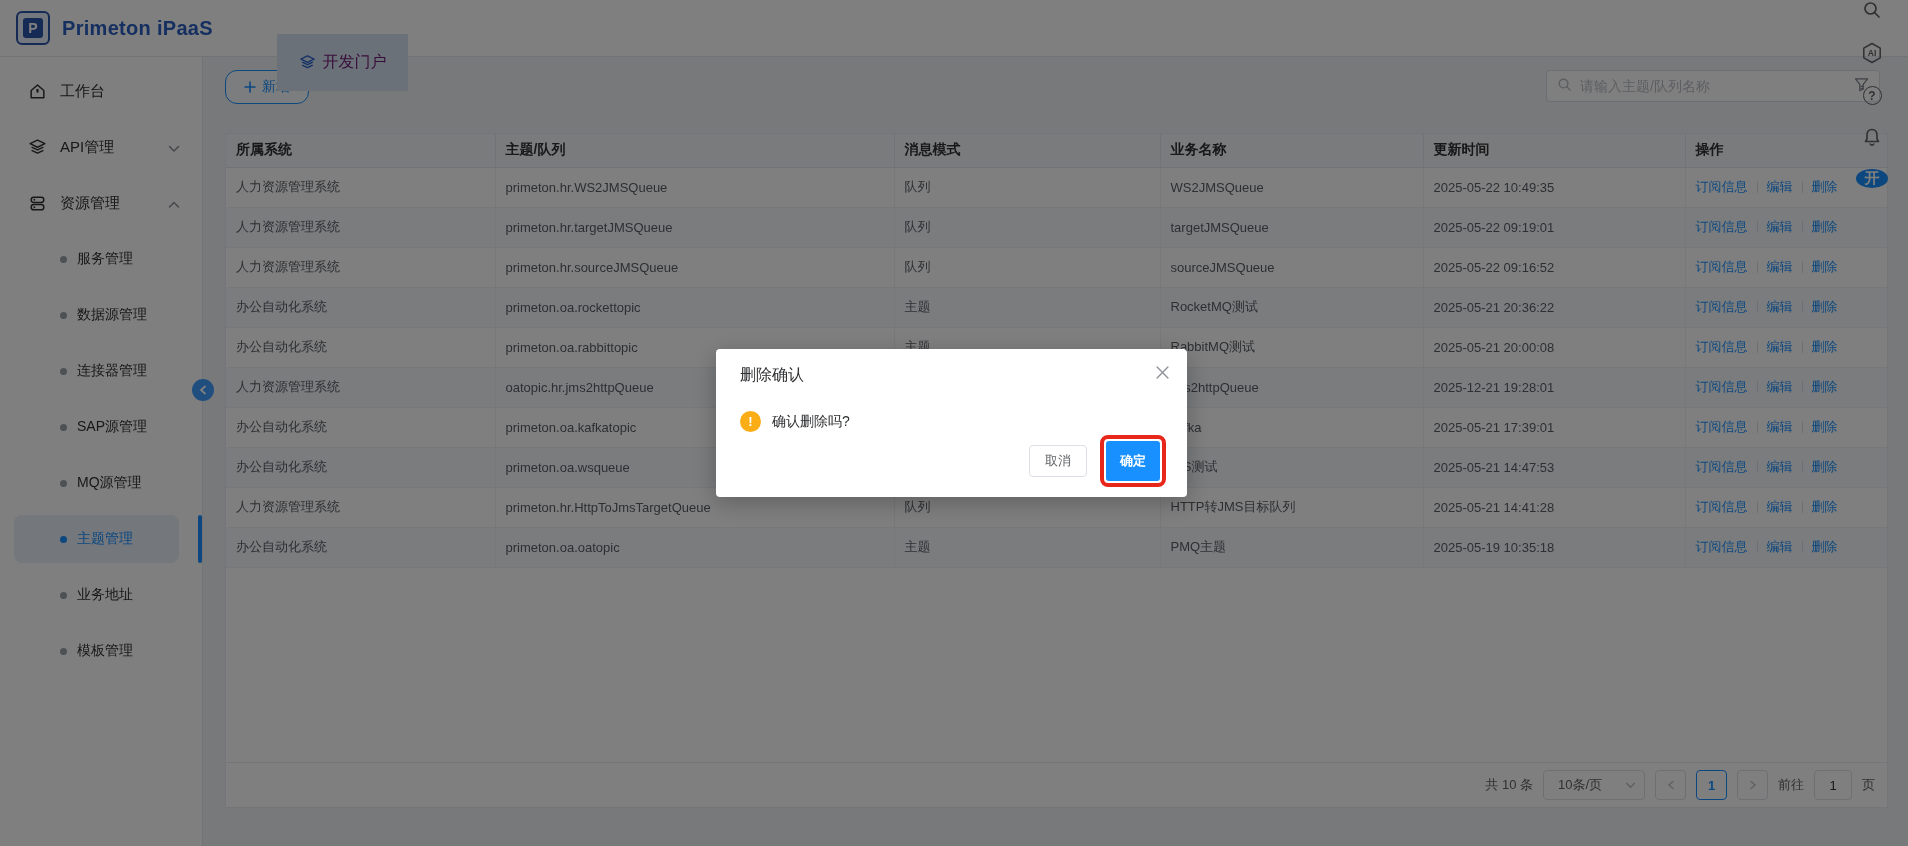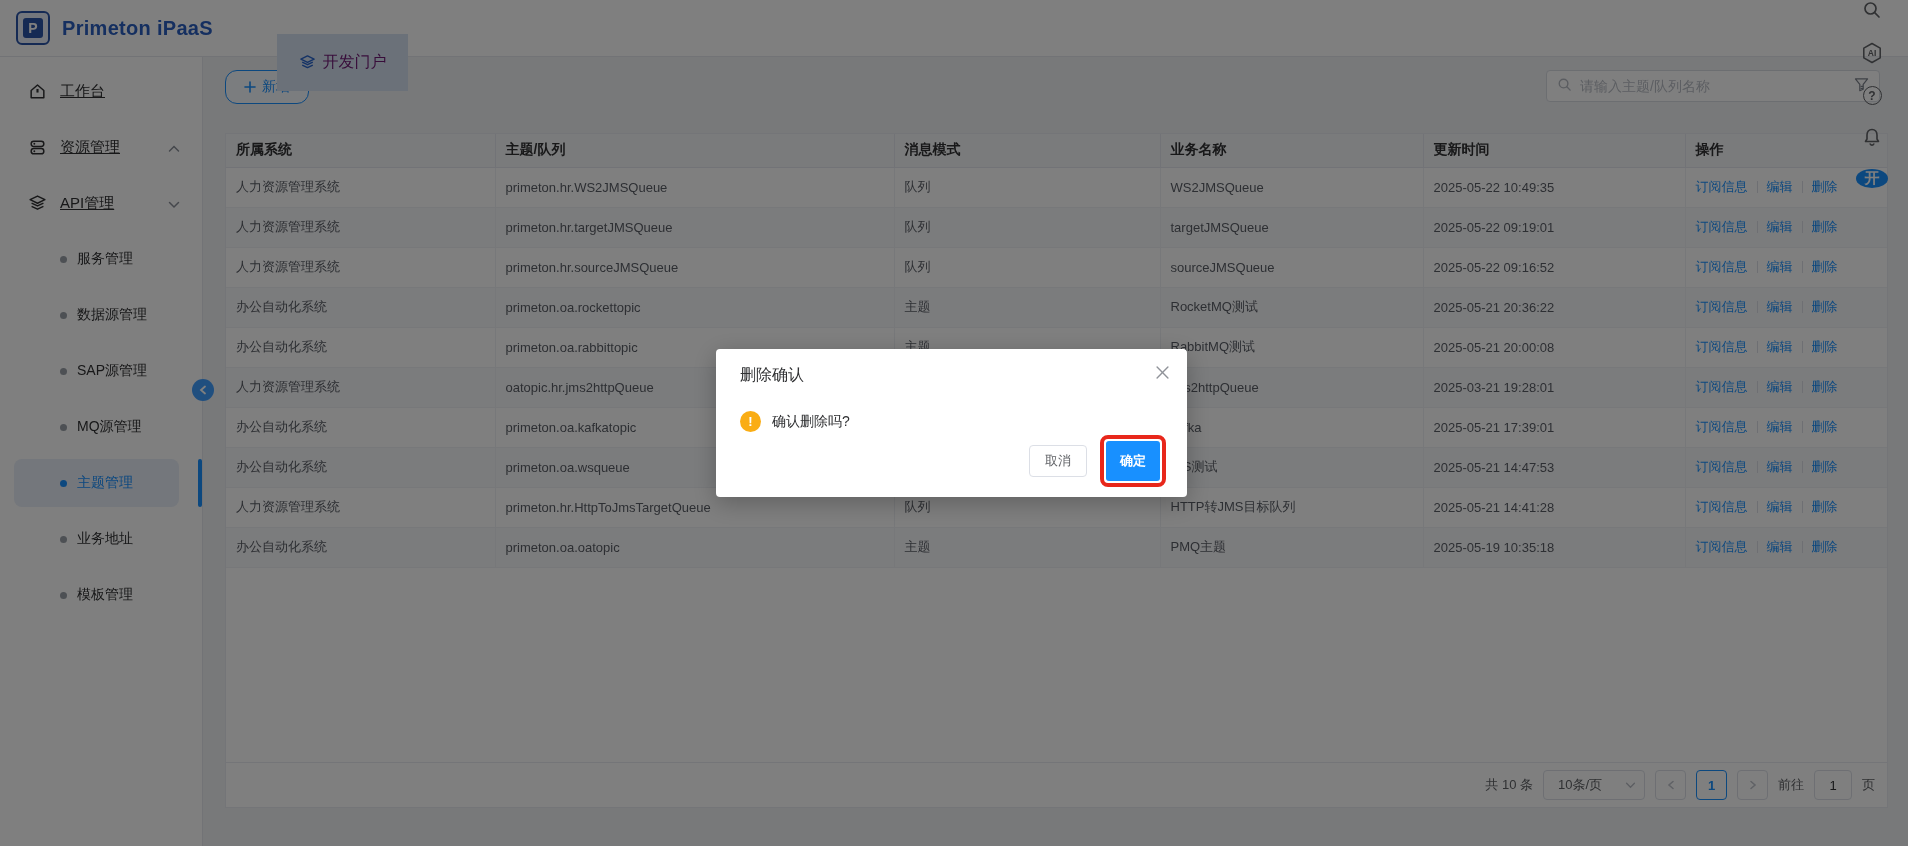--- a/index.html
+++ b/index.html
@@ -24,21 +24,21 @@
             display:flex; align-items:center; justify-content:center; color:#606266; }
   .ai-hex { position:relative; }
   .ai-hex .ai-t { position:absolute; left:0; top:0; width:22px; height:22px; display:flex; align-items:center;
                   justify-content:center; font-size:8.5px; font-weight:bold; color:#606266; }
   .avatar { width:32px; height:32px; border-radius:50%; background:#1890ff; color:#fff; font-size:15px;
             font-weight:bold; display:flex; align-items:center; justify-content:center; cursor:pointer; }
 
   
   .sidebar { position:absolute; left:0; top:57px; width:203px; height:789px; background:#ffffff;
              border-right:1px solid #e4e7ed; padding-top:6px; z-index:4; }
-  .s-item { height:56px; display:flex; align-items:center; padding-left:28px; font-size:15px; color:#303133; cursor:pointer;text-decoration:underline; }
+  .s-item { height:56px; display:flex; align-items:center; padding-left:28px; font-size:15px; color:#303133; cursor:pointer; }
   .s-item .sico { width:19px; height:19px; margin-right:13px; color:#303133; flex:none; }
   .s-item .chev { margin-left:auto; margin-right:22px; color:#8a8f99; }
   .s-sub { height:56px; display:flex; align-items:center; padding-left:60px; font-size:14px; color:#303133;
            position:relative; cursor:pointer; }
   .s-sub .dot { width:7px; height:7px; border-radius:50%; background:#9aa0a8; margin-right:10px; flex:none; }
   .s-sub.active { color:#1890ff; }
   .s-sub.active .dot { background:#1890ff; }
   .s-sub.active .hl { position:absolute; left:14px; right:23px; top:4px; bottom:4px; background:#e8eef8;
                       border-radius:8px; z-index:-1; }
   .s-sub.active .bar { position:absolute; right:0; top:4px; bottom:4px; width:4px; background:#1890ff; border-radius:2px; }
@@ -156,56 +156,60 @@
     <span class="sico">
       <svg viewBox="0 0 18 18" width="19" height="19" fill="none" stroke="currentColor" stroke-width="1.4" stroke-linejoin="round">
         <path d="M3 8 L9 2.8 L15 8 V15 H3 Z"></path>
           <rect x="8" y="6.6" width="2" height="3.4" fill="currentColor" stroke="none"></rect>
       </svg>
     </span>
     <span>工作台</span>
   </div>
   <div class="s-item">
     <span class="sico">
+      <svg viewBox="0 0 18 18" width="19" height="19" fill="none" stroke="currentColor" stroke-width="1.4" stroke-linejoin="round">
+        <path d="M9 2 L16 5.4 L9 8.8 L2 5.4 Z"></path>
+          <path d="M3.4 8.6 L9 11.3 L14.6 8.6"></path>
+          <path d="M3.4 11.7 L9 14.4 L14.6 11.7"></path>
+      </svg>
+    </span>
+    <span>API管理</span>
+    <span class="chev">
+      <svg viewBox="0 0 12 8" width="12" height="8" fill="none" stroke="currentColor" stroke-width="1.5" stroke-linecap="round">
+          <path d="M1.5 1.5 L6 6 L10.5 1.5"></path>
+        </svg>
+    </span>
+  </div>
+  <div class="s-item">
+    <span class="sico">
       <svg viewBox="0 0 18 18" width="19" height="19" fill="none" stroke="currentColor" stroke-width="1.4">
         <rect x="3" y="3" width="12" height="5" rx="2.5"></rect>
           <rect x="3" y="10" width="12" height="5" rx="2.5"></rect>
         <circle cx="6" cy="5.5" r="0.9" fill="currentColor" stroke="none"></circle>
           <circle cx="6" cy="12.5" r="0.9" fill="currentColor" stroke="none"></circle>
       </svg>
     </span>
     <span>资源管理</span>
     <span class="chev">
       <svg viewBox="0 0 12 8" width="12" height="8" fill="none" stroke="currentColor" stroke-width="1.5" stroke-linecap="round">
           <path d="M1.5 6 L6 1.5 L10.5 6"></path>
         </svg>
     </span>
   </div>
-  <div class="s-item">
-    <span class="sico">
-      <svg viewBox="0 0 18 18" width="19" height="19" fill="none" stroke="currentColor" stroke-width="1.4" stroke-linejoin="round">
-        <path d="M9 2 L16 5.4 L9 8.8 L2 5.4 Z"></path>
-          <path d="M3.4 8.6 L9 11.3 L14.6 8.6"></path>
-          <path d="M3.4 11.7 L9 14.4 L14.6 11.7"></path>
-      </svg>
-    </span>
-    <span>API管理</span>
-    <span class="chev">
-      <svg viewBox="0 0 12 8" width="12" height="8" fill="none" stroke="currentColor" stroke-width="1.5" stroke-linecap="round">
-          <path d="M1.5 1.5 L6 6 L10.5 1.5"></path>
-        </svg>
-    </span>
-  </div>
   <div class="s-sub">
       <span class="dot"></span>
       <span>服务管理</span>
     </div>
   <div class="s-sub">
       <span class="dot"></span>
       <span>数据源管理</span>
+    </div>
+  <div class="s-sub">
+      <span class="dot"></span>
+      <span>连接器管理</span>
     </div>
   <div class="s-sub">
       <span class="dot"></span>
       <span>SAP源管理</span>
     </div>
   <div class="s-sub">
       <span class="dot"></span>
       <span>MQ源管理</span>
     </div>
   <div class="s-sub active">
@@ -354,21 +358,21 @@
                 <span class="sep"></span>
                 <a>删除</a>
               </div>
             </td>
         </tr>
         <tr>
           <td>人力资源管理系统</td>
           <td>oatopic.hr.jms2httpQueue</td>
           <td>队列</td>
           <td>jms2httpQueue</td>
-          <td>2025-03-21 19:28:01</td>
+          <td>2025-12-21 19:28:01</td>
           <td>
               <div class="ops">
                 <a>订阅信息</a>
                 <span class="sep"></span>
                 <a>编辑</a>
                 <span class="sep"></span>
                 <a>删除</a>
               </div>
             </td>
         </tr>

